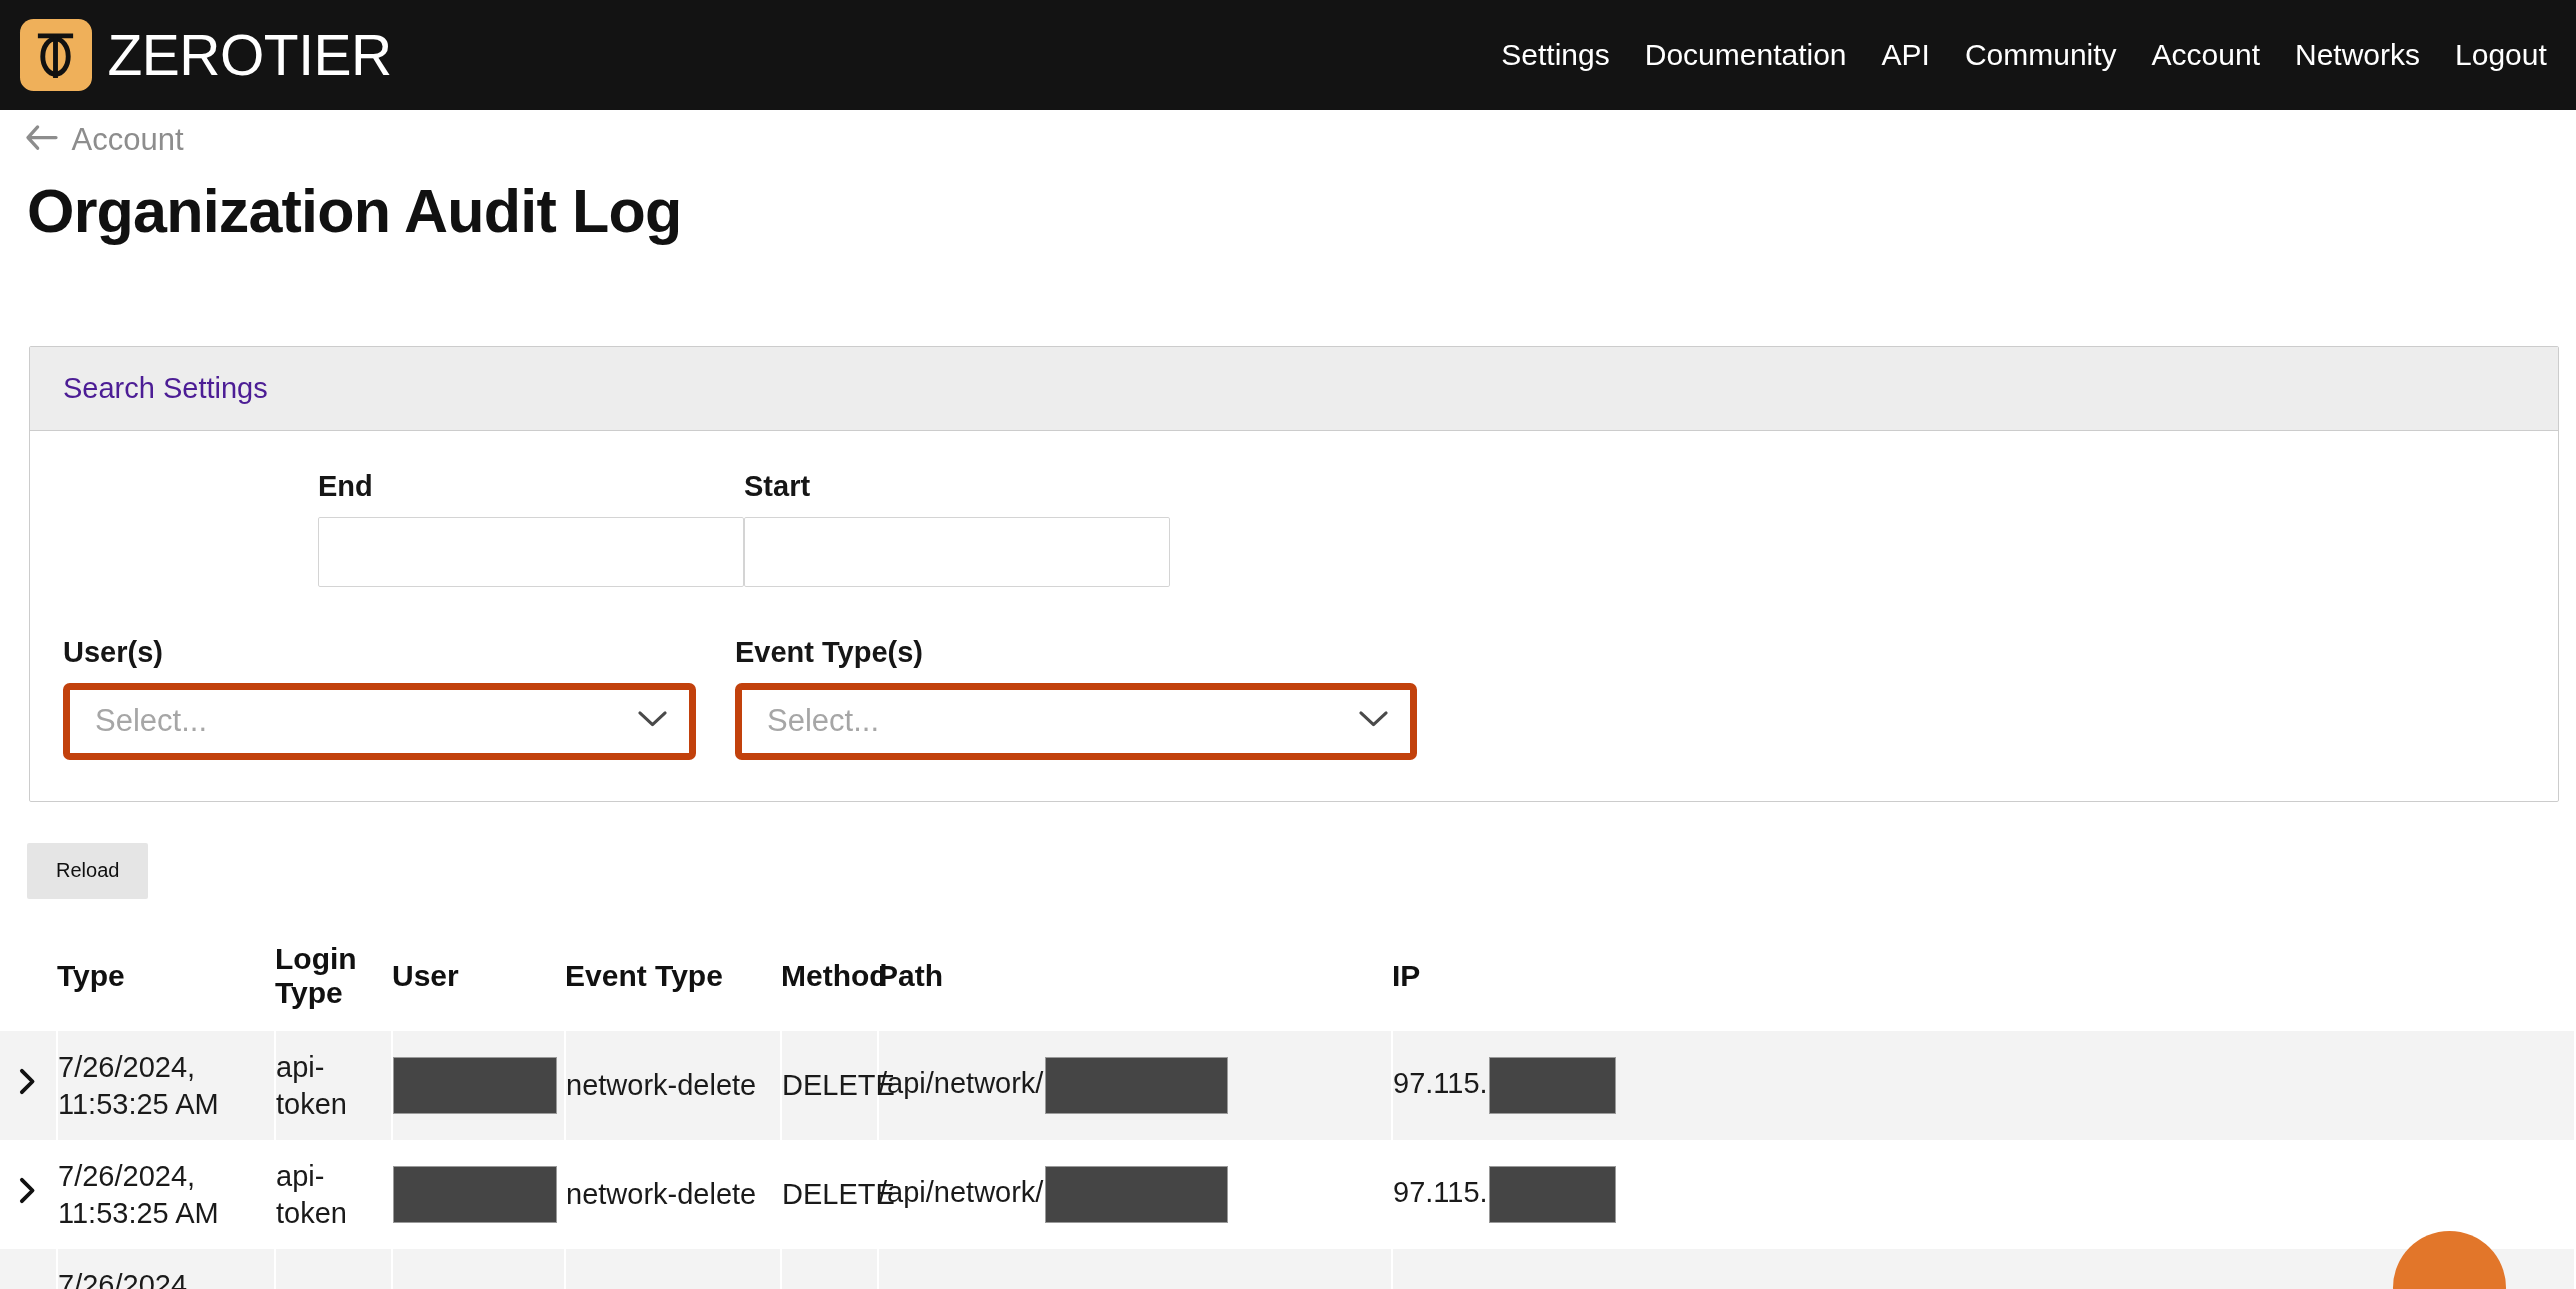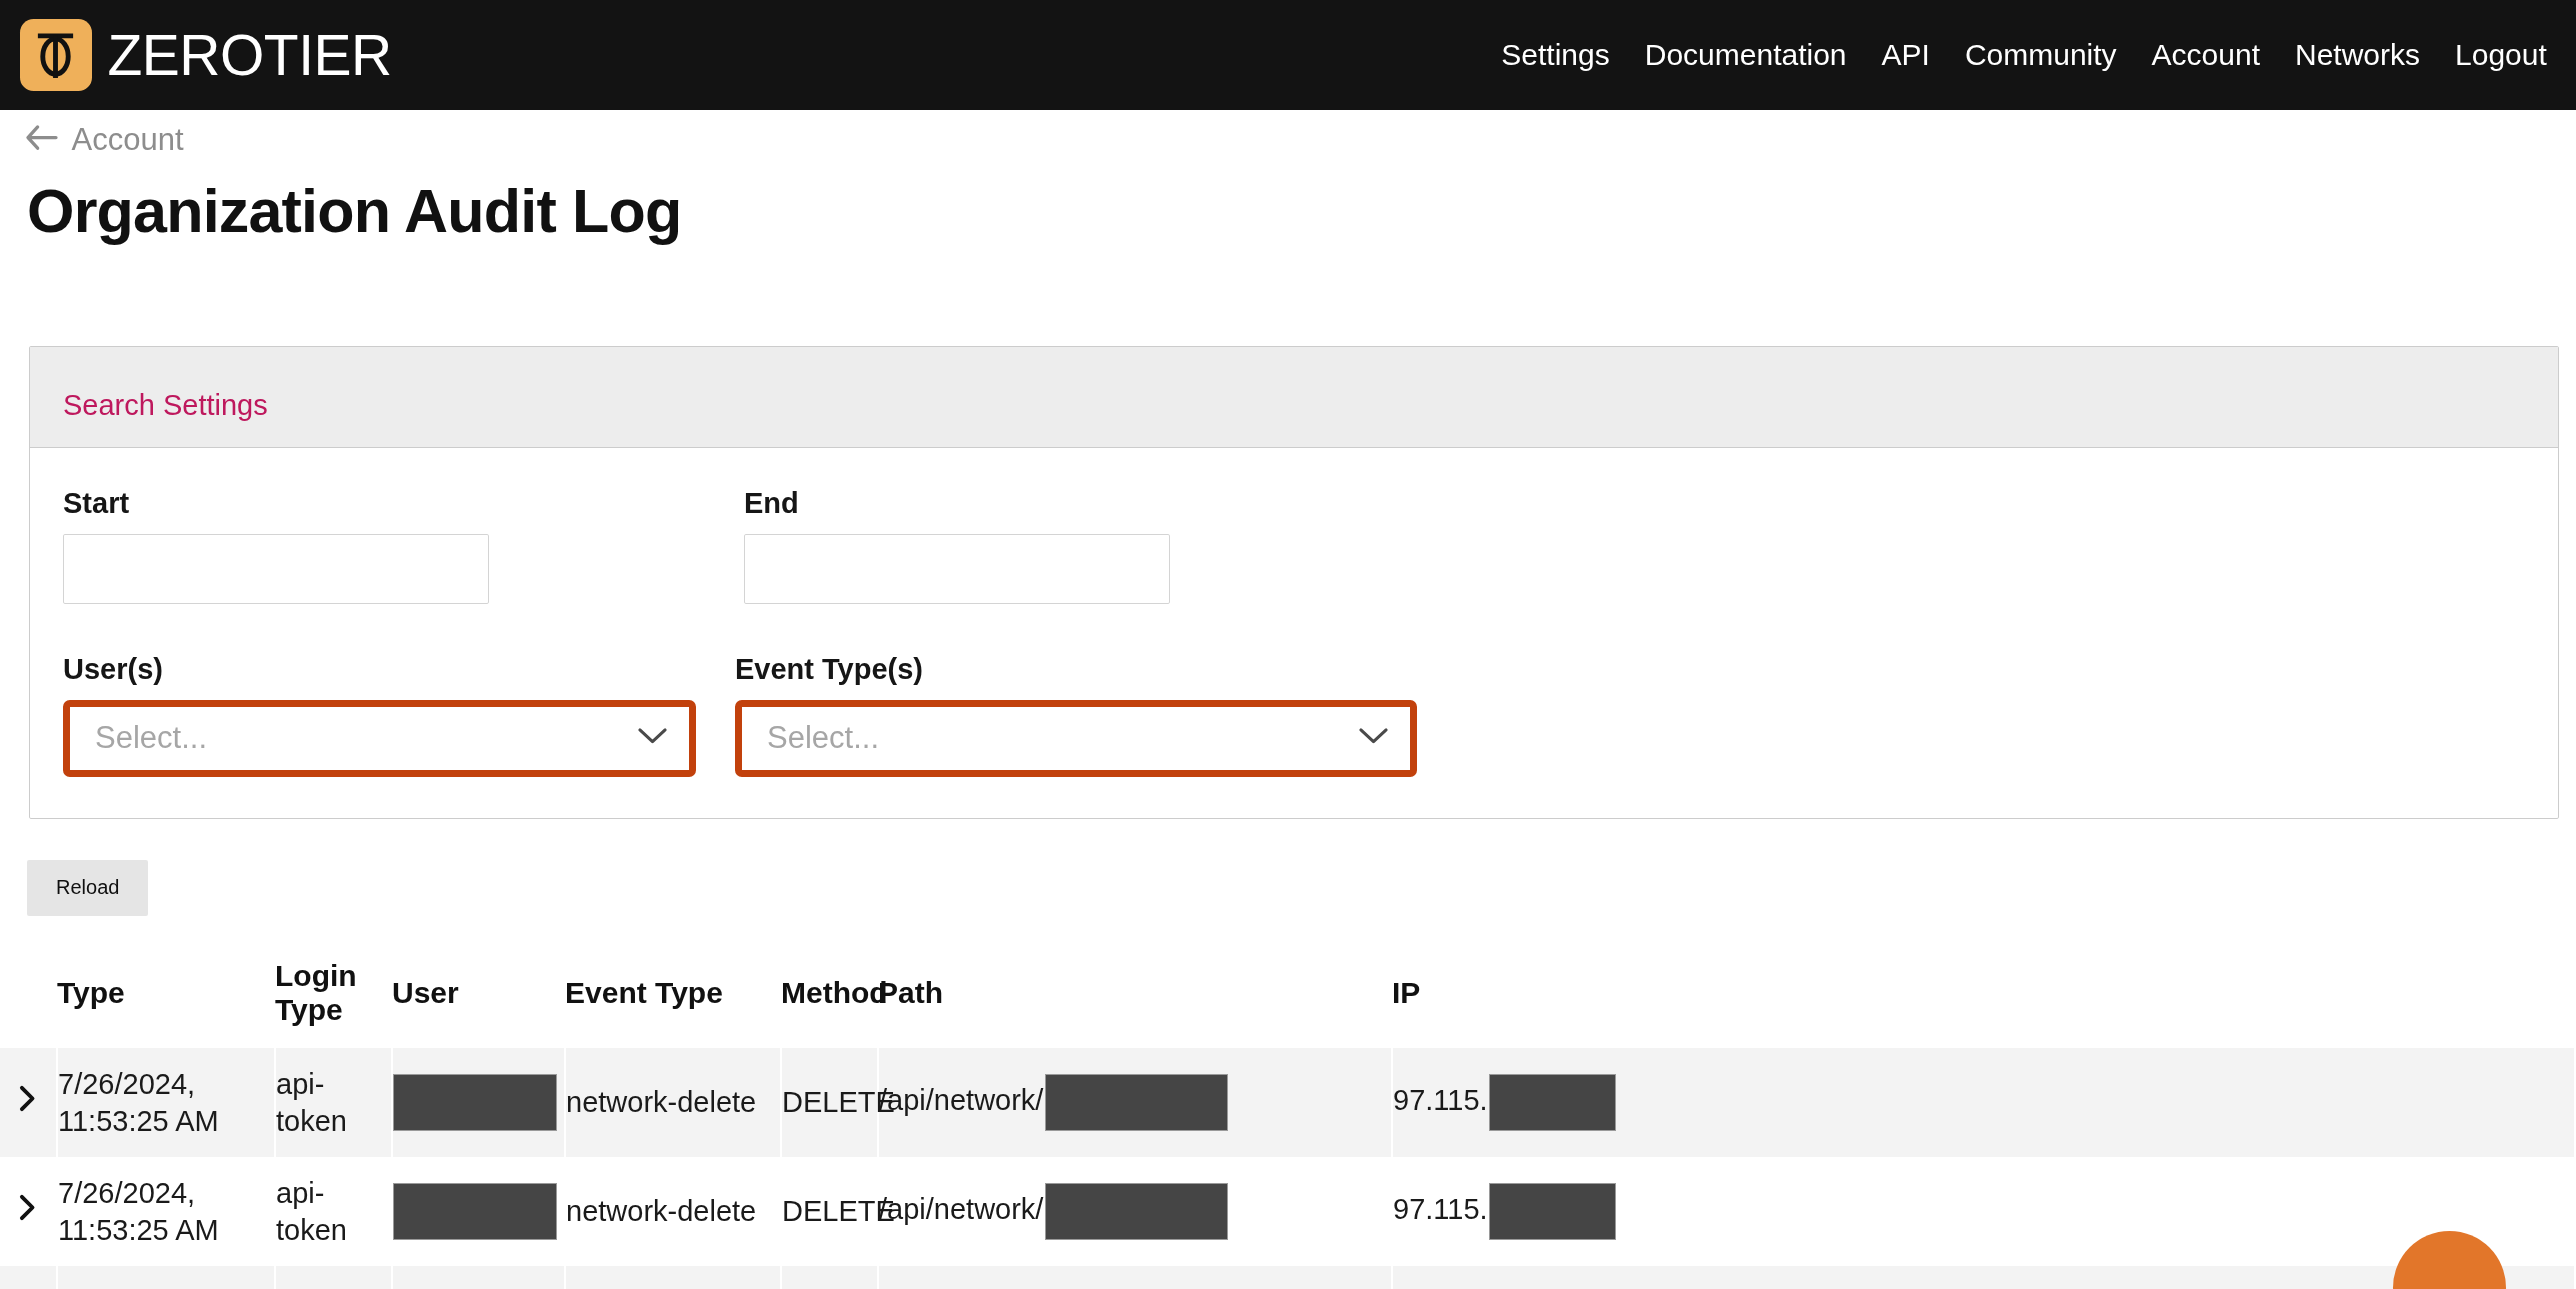--- a/index.html
+++ b/index.html
@@ -72,23 +72,23 @@
   
   .card {
     margin: 101px 17.5px 0 29px;
     border: 1px solid #cccccc;
     border-radius: 1.9px;
     background: #ffffff;
   }
   .card-header {
     background: #ededed;
     border-bottom: 1px solid #cccccc;
-    padding: 42px 0 25px 33px;
+    padding: 25px 0 25px 33px;
     font-size: 29px;
-    color: #be185d;
+    color: #4c1d95;
   }
   .card-body {
     padding: 39px 0 41px 33px;
   }
   .field-row { display: flex; gap: 0; }
   .field { display: flex; flex-direction: column; }
   .field-label {
     font-size: 29px;
     font-weight: 700;
     color: #161616;
@@ -241,27 +241,27 @@
 
 
 <h1 class="page-title">Organization Audit Log</h1>
 
 
 <div class="card">
   <div class="card-header">Search Settings</div>
   <div class="card-body">
 
     <div class="field-row">
+      <div class="field field-end">
+        <label class="field-label">End</label>
+        <input class="text-input" type="text" placeholder="" style="">
+      </div>
       <div class="field">
         <label class="field-label">Start</label>
         <input class="text-input" type="text" placeholder="" value="" style="">
-      </div>
-      <div class="field field-end">
-        <label class="field-label">End</label>
-        <input class="text-input" type="text" placeholder="" style="">
       </div>
     </div>
 
     <div class="field-row field-row-2">
       <div class="field">
         <label class="field-label">User(s)</label>
         <div class="select-box">
           <span class="select-placeholder">Select...</span>
           <span>
             <svg width="31" height="19.5" viewBox="0 0 32 20" aria-hidden="true">

